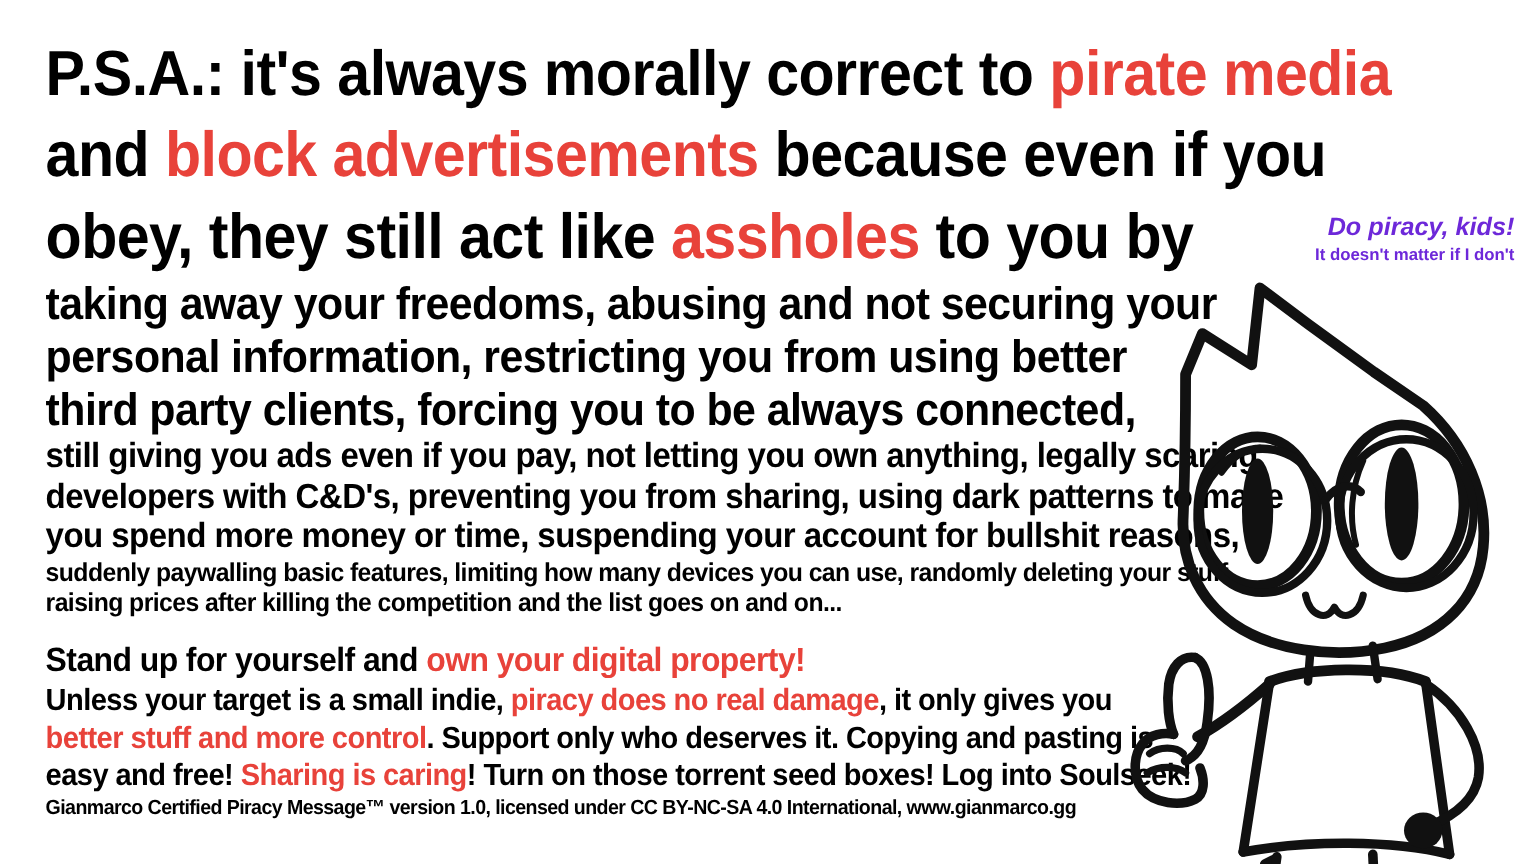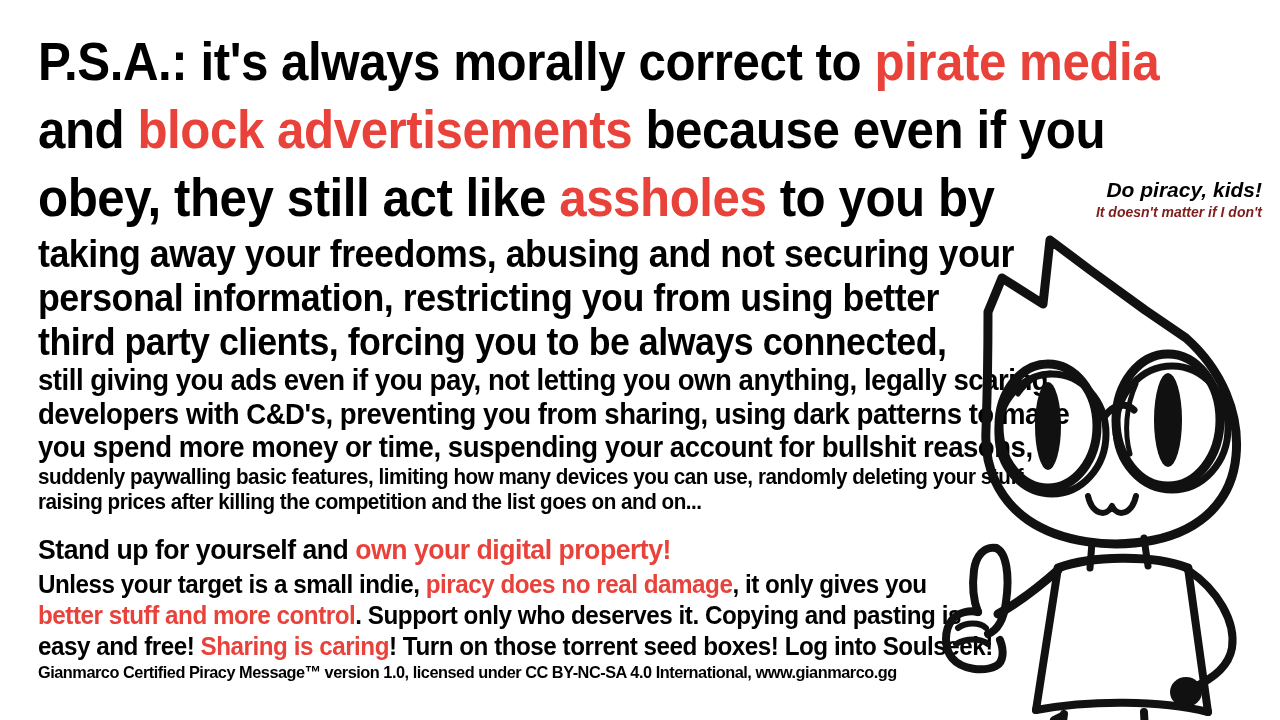--- a/index.html
+++ b/index.html
@@ -91,30 +91,29 @@
     top: 178px;
     width: 260px;
     text-align: right;
   }
   #speech .shout {
     font-family: "Liberation Sans Narrow", "Liberation Sans", sans-serif;
     font-weight: bold;
     font-style: italic;
     font-size: 21px;
     line-height: 23px;
-    color: #000000;
+    color: #6d28d9;
     white-space: nowrap;
   }
   #speech .sub {
     font-family: "Liberation Sans Narrow", "Liberation Sans", sans-serif;
     font-weight: bold;
-    font-style: italic;
     font-size: 14px;
     line-height: 16px;
-    color: #7f1d1d;
+    color: #6d28d9;
     margin-top: 3px;
   }
 
   
   #character {
     position: absolute;
     left: 940px;
     top: 230px;
     width: 340px;
     height: 490px;

